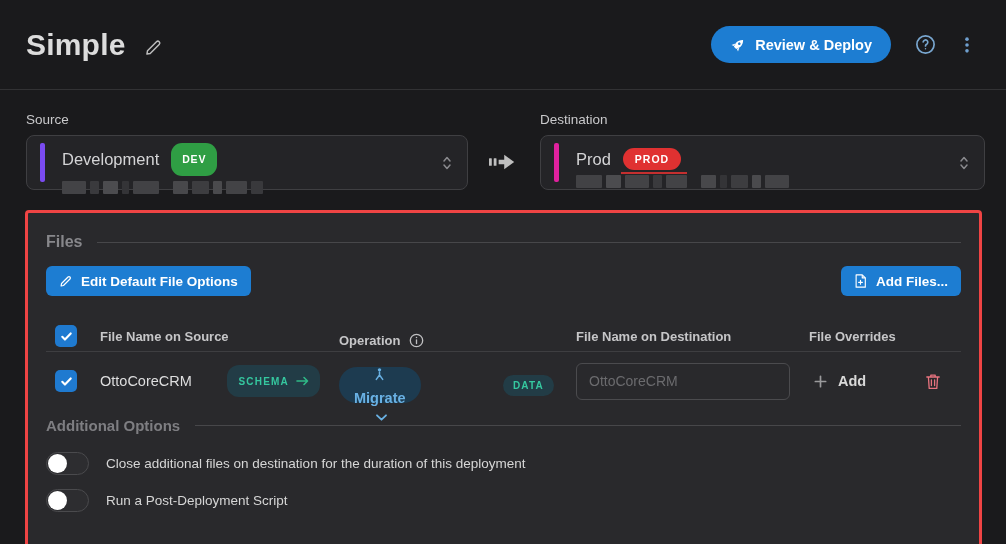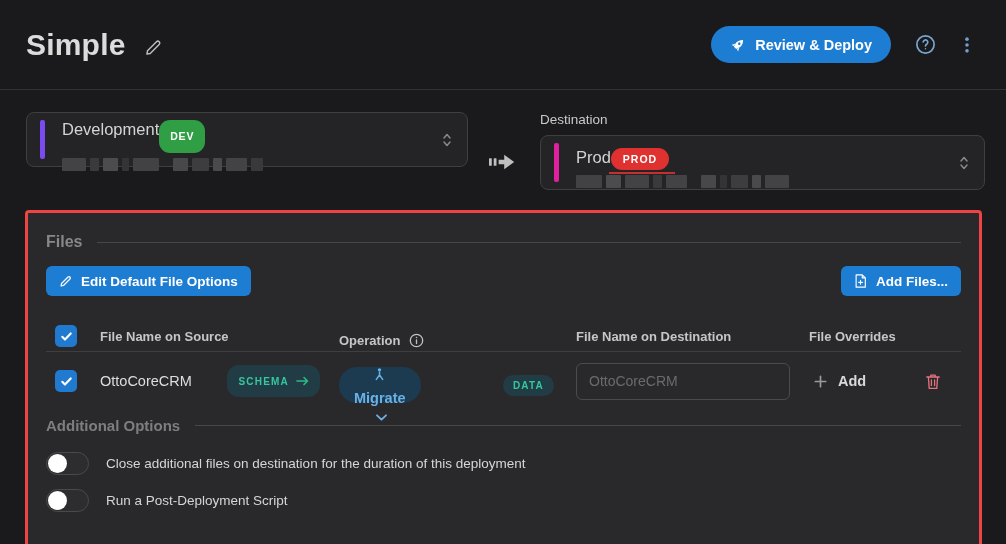--- a/index.html
+++ b/index.html
@@ -43,21 +43,21 @@
   .env-label { font-size: 13.5px; color: #c9c9cb; margin-bottom: 8px; }
   .env-select {
     height: 55px; background: #242427; border: 1px solid #3f3f42;
     border-radius: 8px; display: flex; align-items: center;
     padding: 0 14px 0 13px; cursor: pointer; width: 100%;
   }
   .accent-bar { width: 5px; height: 39px; border-radius: 2px; margin-right: 17px; flex: none; }
   .accent-purple { background: #7a4bf0; }
   .accent-magenta { background: #e0219e; }
   .env-body { display: flex; flex-direction: column; gap: 5px; min-width: 0; }
-  .env-line1 { display: flex; align-items: flex-start; gap: 0; margin-top: 11px; }
+  .env-line1 { display: flex; align-items: center; gap: 12px; margin-top: 11px; }
   .env-name { font-size: 16.5px; color: #d4d4d6; }
   .badge {
     display: inline-flex; align-items: center; justify-content: center;
     font-weight: bold; color: #fff; border-radius: 11px;
   }
   .badge-dev { background: #2f9e44; height: 33px; padding: 16px 11px; font-size: 10.5px; letter-spacing: .8px; }
   .badge-prod { background: #e03131; height: 22px; padding: 0 12px; font-size: 10.5px; letter-spacing: 1px; position: relative; }
   .badge-prod::after {
     content: ""; position: absolute; left: -2px; right: -6px; bottom: -4px;
     height: 2px; background: #e03131; opacity: .85;
@@ -195,20 +195,21 @@
             <circle cx="8" cy="2.8" r="1.6"></circle>
             <circle cx="8" cy="8" r="1.6"></circle>
             <circle cx="8" cy="13.2" r="1.6"></circle>
           </svg>
       </span>
     </button>
   </header>
 
   <section class="env-row">
     <div class="env-col src">
+      <div class="env-label">Source</div>
       <div class="env-select">
         <span class="accent-bar accent-purple"></span>
         <div class="env-body">
           <div class="env-line1">
             <span class="env-name">Development</span>
             <span class="badge badge-dev">DEV</span>
           </div>
           <div class="redact-row">
             <span class="redact r1"></span>
               <span class="redact r2"></span>

